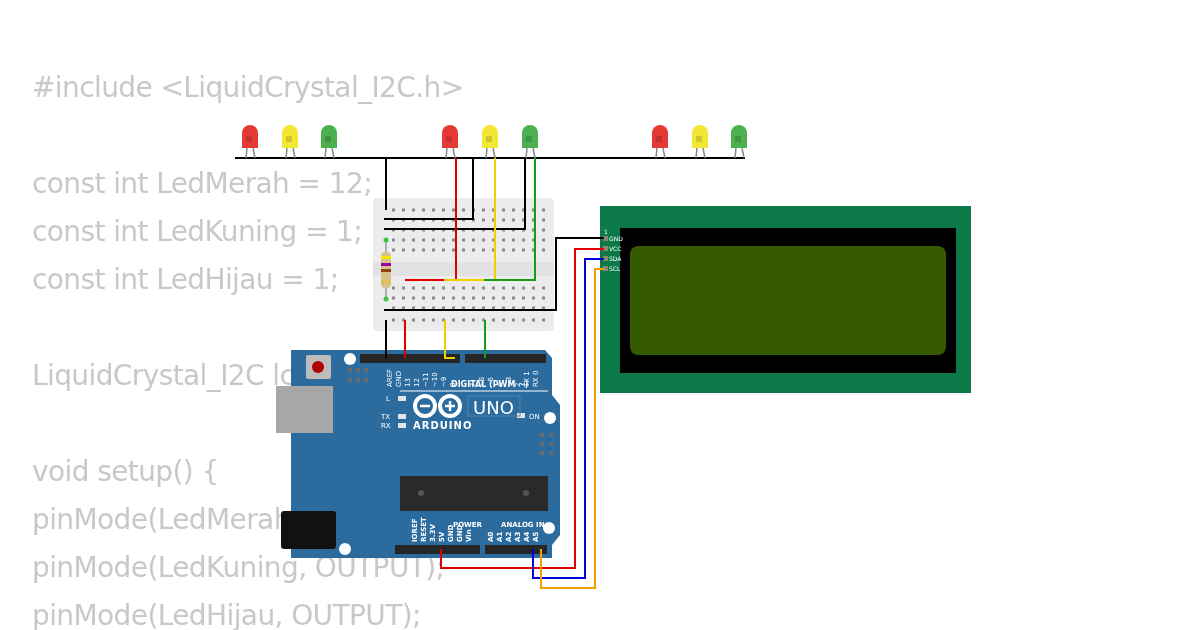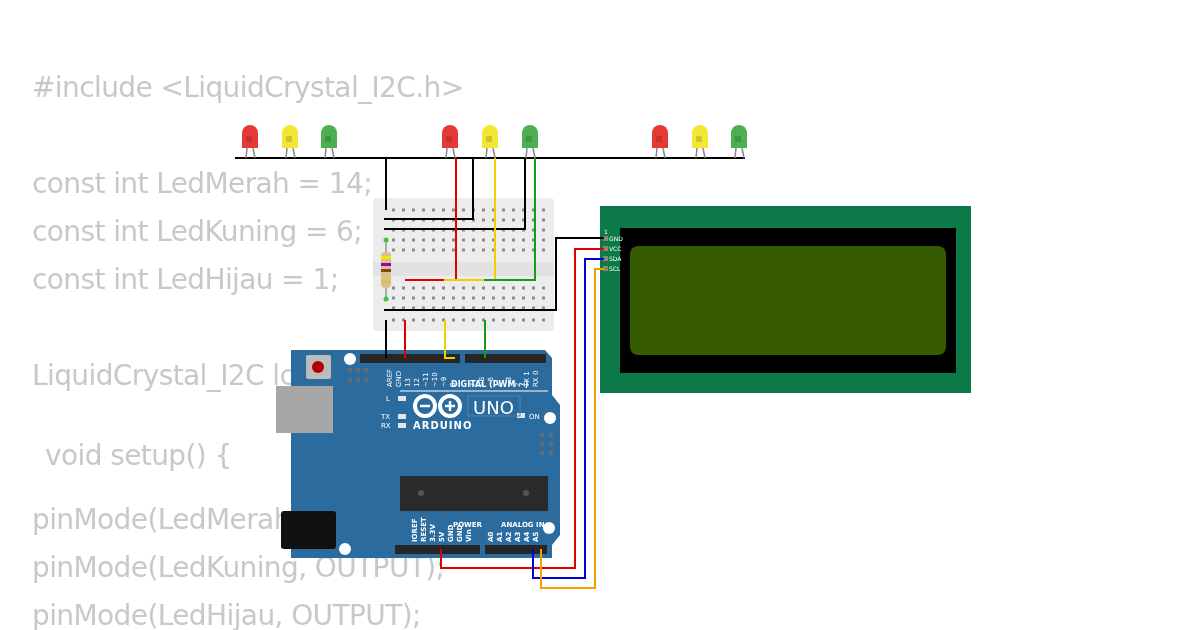--- a/index.html
+++ b/index.html
@@ -5,25 +5,25 @@
   html,body{margin:0;padding:0;background:#ffffff;}
   body{width:1200px;height:630px;position:relative;overflow:hidden;font-family:"DejaVu Sans",sans-serif;}
   .code{position:absolute;left:32px;color:#c8c8c8;font-family:"DejaVu Sans",sans-serif;font-size:28px;letter-spacing:-0.6px;white-space:pre;line-height:1;}
   svg{position:absolute;left:0;top:0;}
   .lbl{font-family:"DejaVu Sans",sans-serif;fill:#ffffff;}
 </style>
 </head>
 <body>
 
 <div class="code" style="top:74px;">#include &lt;LiquidCrystal_I2C.h&gt;</div>
-<div class="code" style="top:170px;">const int LedMerah = 14;</div>
-<div class="code" style="top:218px;">const int LedKuning = 6;</div>
+<div class="code" style="top:170px;">const int LedMerah = 12;</div>
+<div class="code" style="top:218px;">const int LedKuning = 1;</div>
 <div class="code" style="top:266px;">const int LedHijau = 1;</div>
 <div class="code" style="top:362px;">LiquidCrystal_I2C lcd(0x27, 16, 2);</div>
-<div class="code" style="top:442px;margin-left:13px;">void setup() {</div>
+<div class="code" style="top:458px;">void setup() {</div>
 <div class="code" style="top:506px;">pinMode(LedMerah, OUTPUT);</div>
 <div class="code" style="top:554px;">pinMode(LedKuning, OUTPUT);</div>
 <div class="code" style="top:602px;text-align:right;">pinMode(LedHijau, OUTPUT);</div>
 
 <svg width="1200" height="630" viewBox="0 0 1200 630">
 
   <g>
     <rect x="373" y="198" width="181" height="133" rx="4" fill="#ececec"></rect>
     <rect x="373" y="262" width="181" height="14" fill="#e2e2e2"></rect>
     <g id="bb-holes">

